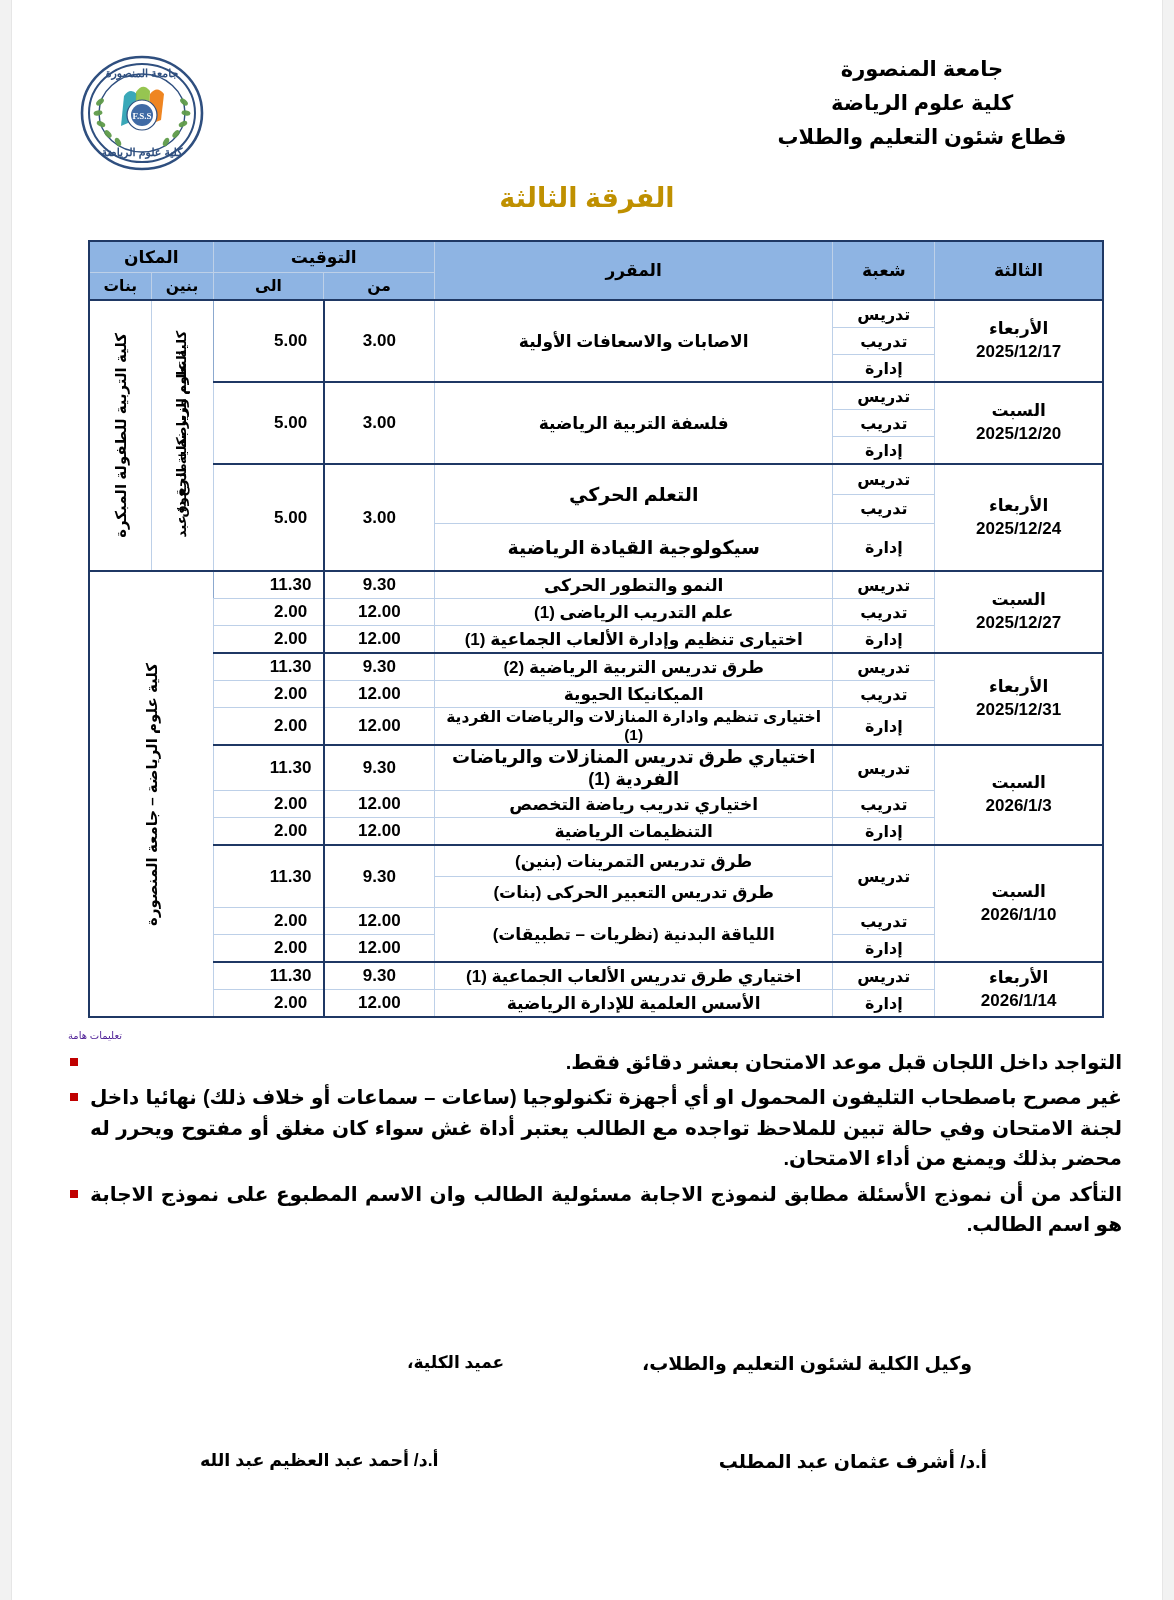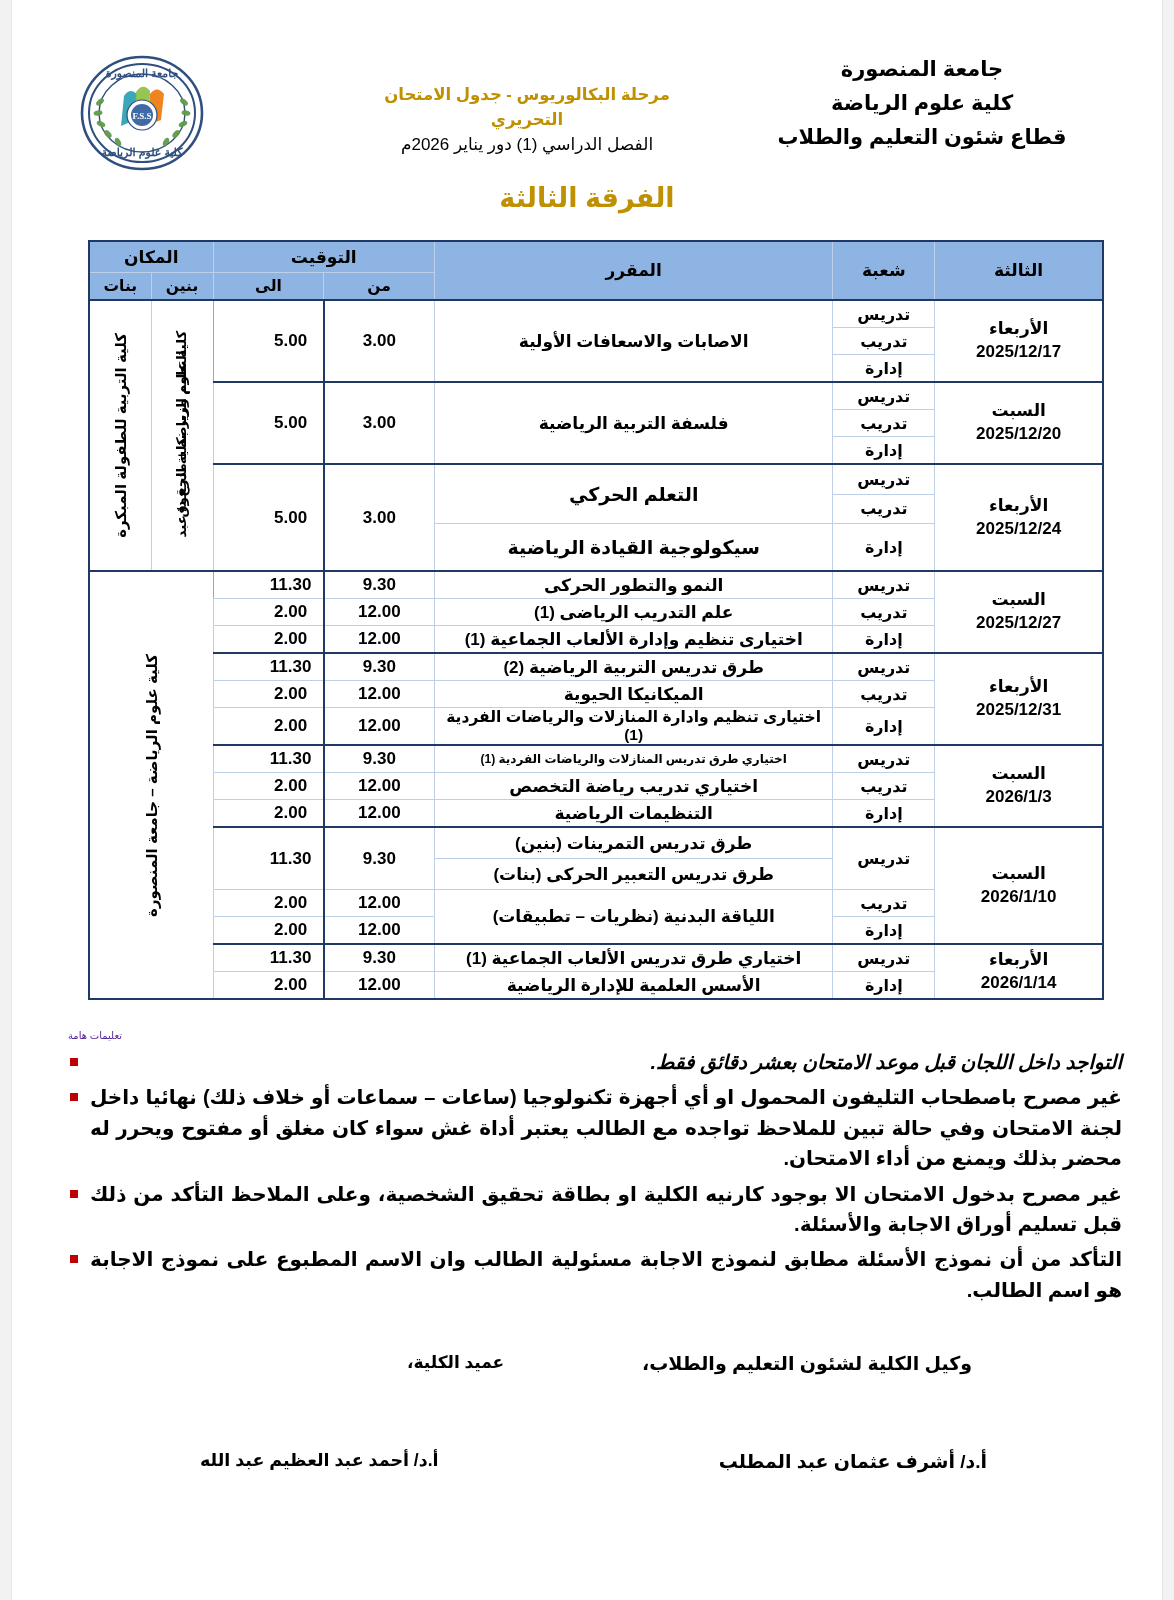--- a/index.html
+++ b/index.html
@@ -150,21 +150,21 @@
     line-height:1.52;
     color:#000;
     text-align:justify;
     text-align-last:right;
     direction:rtl;
   }
   ul.ilist li .bullet{
     position:absolute;left:2px;top:11px;
     width:8px;height:8px;background:#c00000;
   }
-  ul.ilist li.one-line{text-align:left;font-style:italic;}
+  ul.ilist li.one-line{text-align:left;}
 
   
   .sig{
     position:absolute;left:0;right:0;top:1352px;
     direction:rtl;
   }
   .sig .row1{position:relative;height:46px;}
   .sig .row2{position:relative;height:46px;margin-top:52px;}
   .sig .s-right{position:absolute;right:190px;font-size:19px;font-weight:bold;}
   .sig .s-left{position:absolute;left:395px;font-size:17px;font-weight:bold;}
@@ -205,24 +205,20 @@
         <text x="64" y="104" font-size="11" font-family="'Liberation Sans',sans-serif" fill="#2f4f7f" text-anchor="middle" font-weight="bold">كلية علوم الرياضة</text>
       </svg>
     </div>
 
     <div class="hdr-right">
       <div>جامعة المنصورة</div>
       <div>كلية علوم الرياضة</div>
       <div>قطاع شئون التعليم والطلاب</div>
     </div>
 
-    <div class="hdr-mid">
-      <div class="l1">مرحلة البكالوريوس - جدول الامتحان التحريري</div>
-      <div class="l2">الفصل الدراسي (1) دور يناير 2026م</div>
-    </div>
   </div>
 
   <div class="grade-title">الفرقة الثالثة</div>
 
   <div class="tbl-wrap">
     <table class="sched">
       <colgroup>
         <col style="width:152px">
         <col style="width:92px">
         <col style="width:360px">
@@ -361,21 +357,21 @@
           <td class="tm from">12.00</td>
           <td class="tm to">2.00</td>
         </tr>
 
         <tr class="blockstart">
           <td class="date" rowspan="3">
             <span>السبت</span><br>
             <span>2026/1/3</span>
           </td>
           <td class="sec">تدريس</td>
-          <td class="course" style="font-size:12px">اختياري طرق تدريس المنازلات والرياضات الفردية (1)</td>
+          <td class="course" style="font-size:18px">اختياري طرق تدريس المنازلات والرياضات الفردية (1)</td>
           <td class="tm from red">9.30</td>
           <td class="tm to red">11.30</td>
         </tr>
         <tr>
           <td class="sec">تدريب</td>
           <td class="course">اختياري تدريب رياضة التخصص</td>
           <td class="tm from">12.00</td>
           <td class="tm to">2.00</td>
         </tr>
         <tr>
@@ -437,24 +433,20 @@
       <li class="one-line">
         <span class="bullet"></span>
         <span>التواجد داخل اللجان قبل موعد الامتحان بعشر دقائق فقط.</span>
       </li>
       <li>
         <span class="bullet"></span>
         <span>غير مصرح باصطحاب التليفون المحمول او أي أجهزة تكنولوجيا (ساعات – سماعات أو خلاف ذلك) نهائيا داخل لجنة الامتحان وفي حالة تبين للملاحظ تواجده مع الطالب يعتبر أداة غش سواء كان مغلق أو مفتوح ويحرر له محضر بذلك ويمنع من أداء الامتحان.</span>
       </li>
       <li>
         <span class="bullet"></span>
-        <span>غير مصرح بدخول الامتحان الا بوجود كارنيه الكلية او بطاقة تحقيق الشخصية، وعلى الملاحظ التأكد من ذلك قبل تسليم أوراق الاجابة والأسئلة.</span>
-      </li>
-      <li>
-        <span class="bullet"></span>
         <span>التأكد من أن نموذج الأسئلة مطابق لنموذج الاجابة مسئولية الطالب وان الاسم المطبوع على نموذج الاجابة هو اسم الطالب.</span>
       </li>
     </ul>
   </div>
 
   <div class="sig">
     <div class="row1">
       <span class="s-right">وكيل الكلية لشئون التعليم والطلاب،</span>
       <span class="s-left">عميد الكلية،</span>
     </div>

